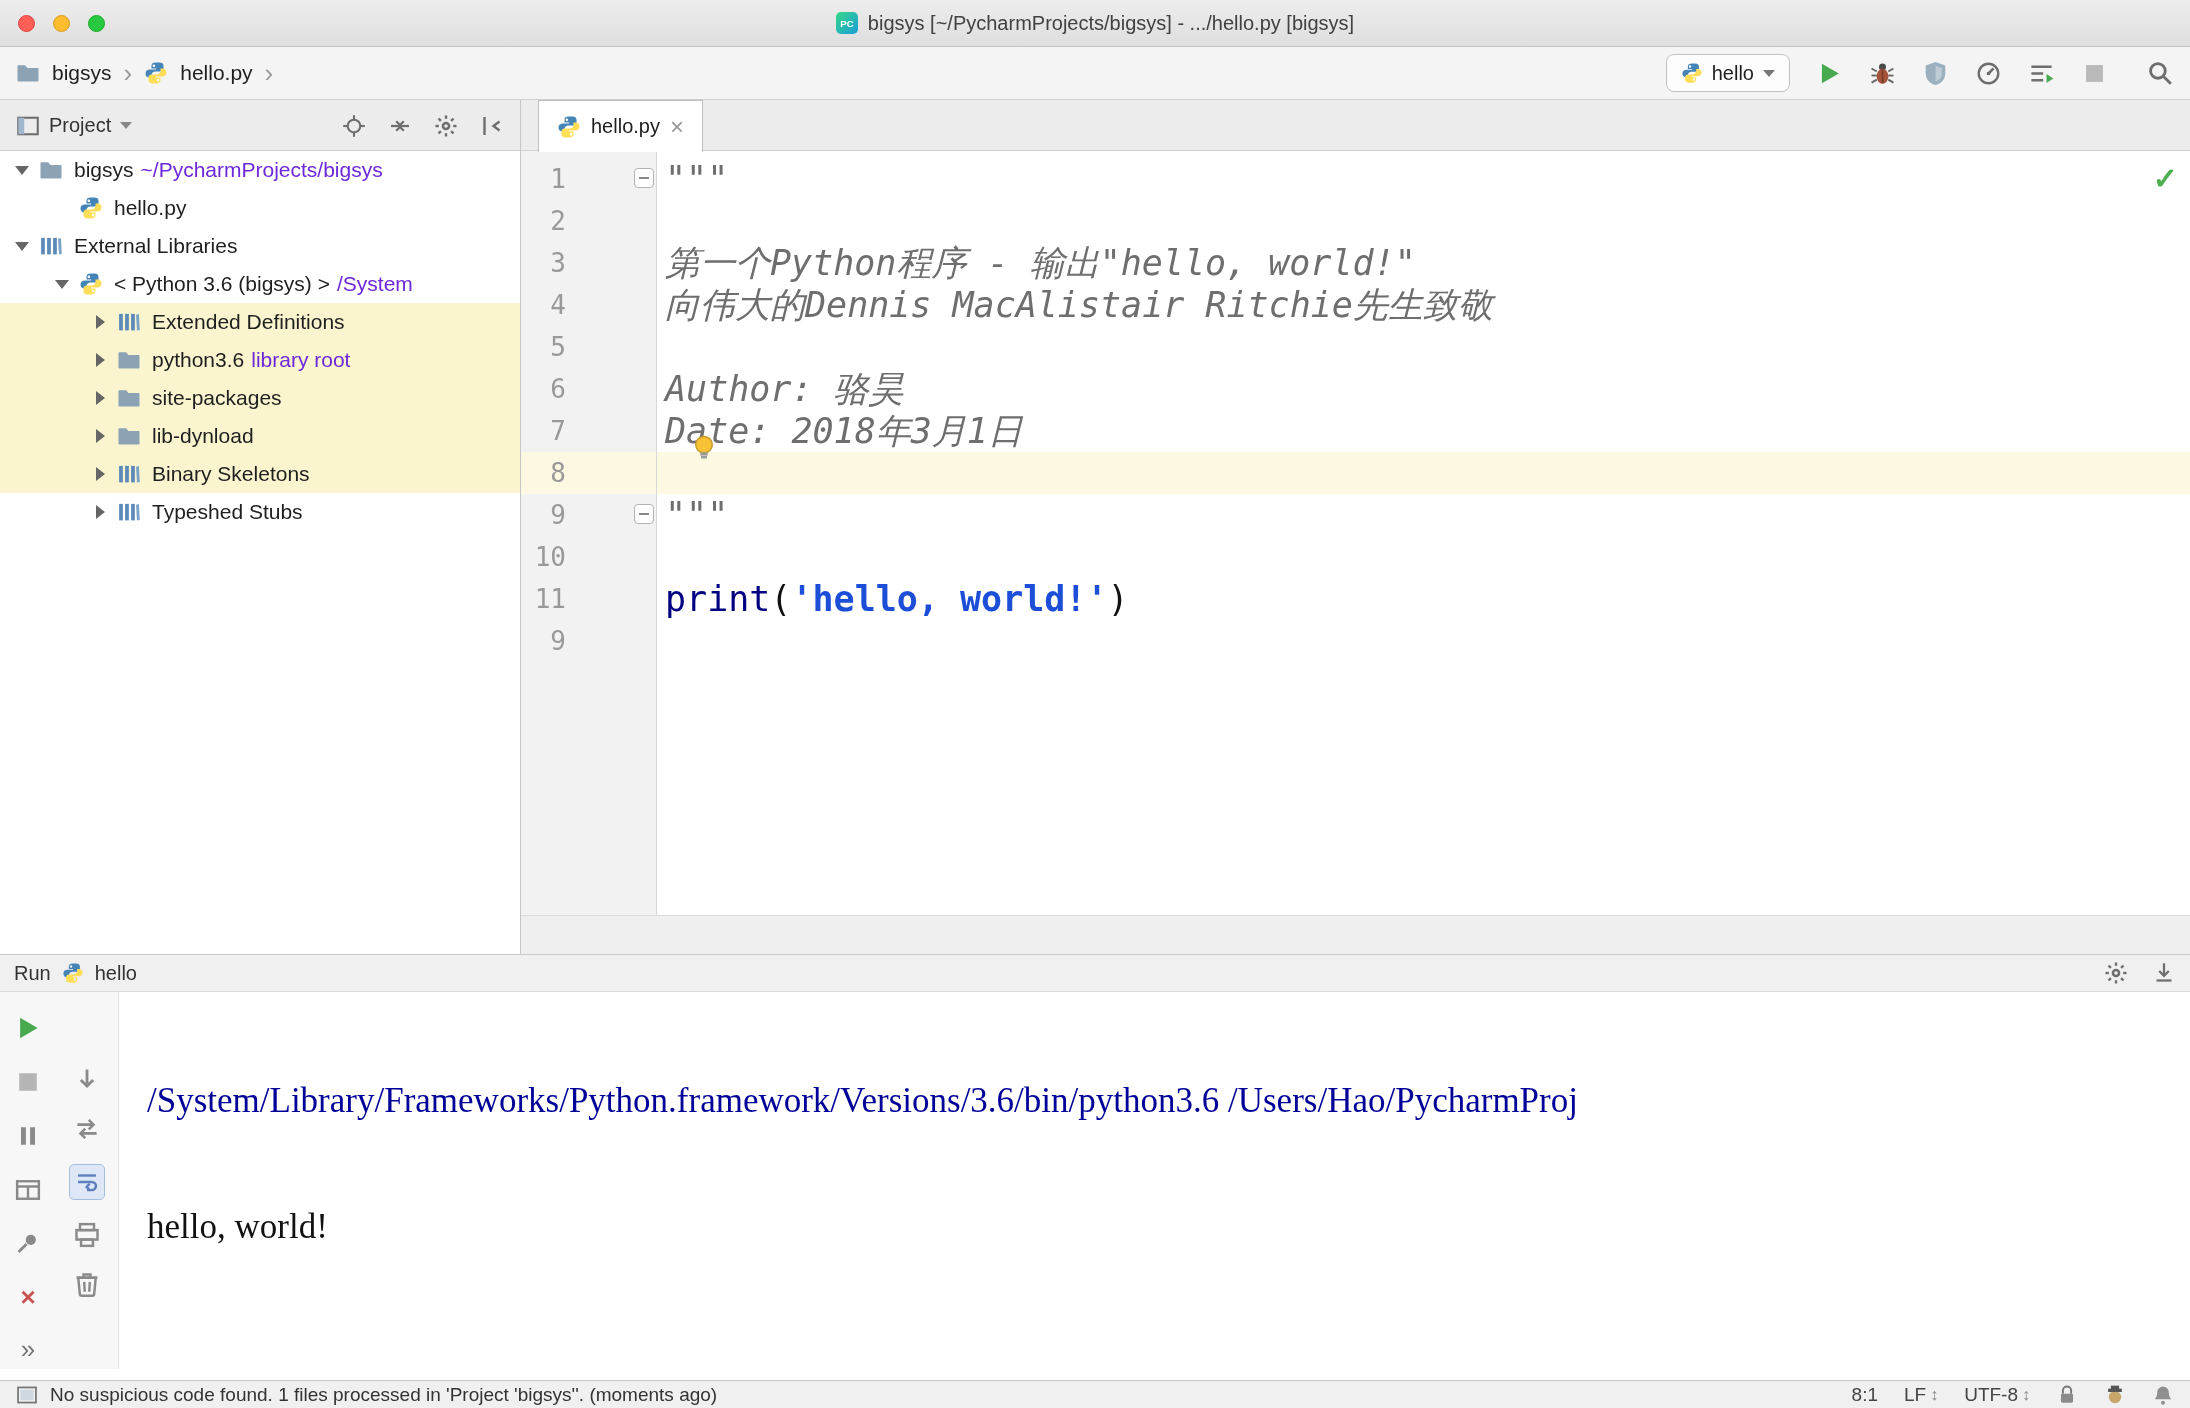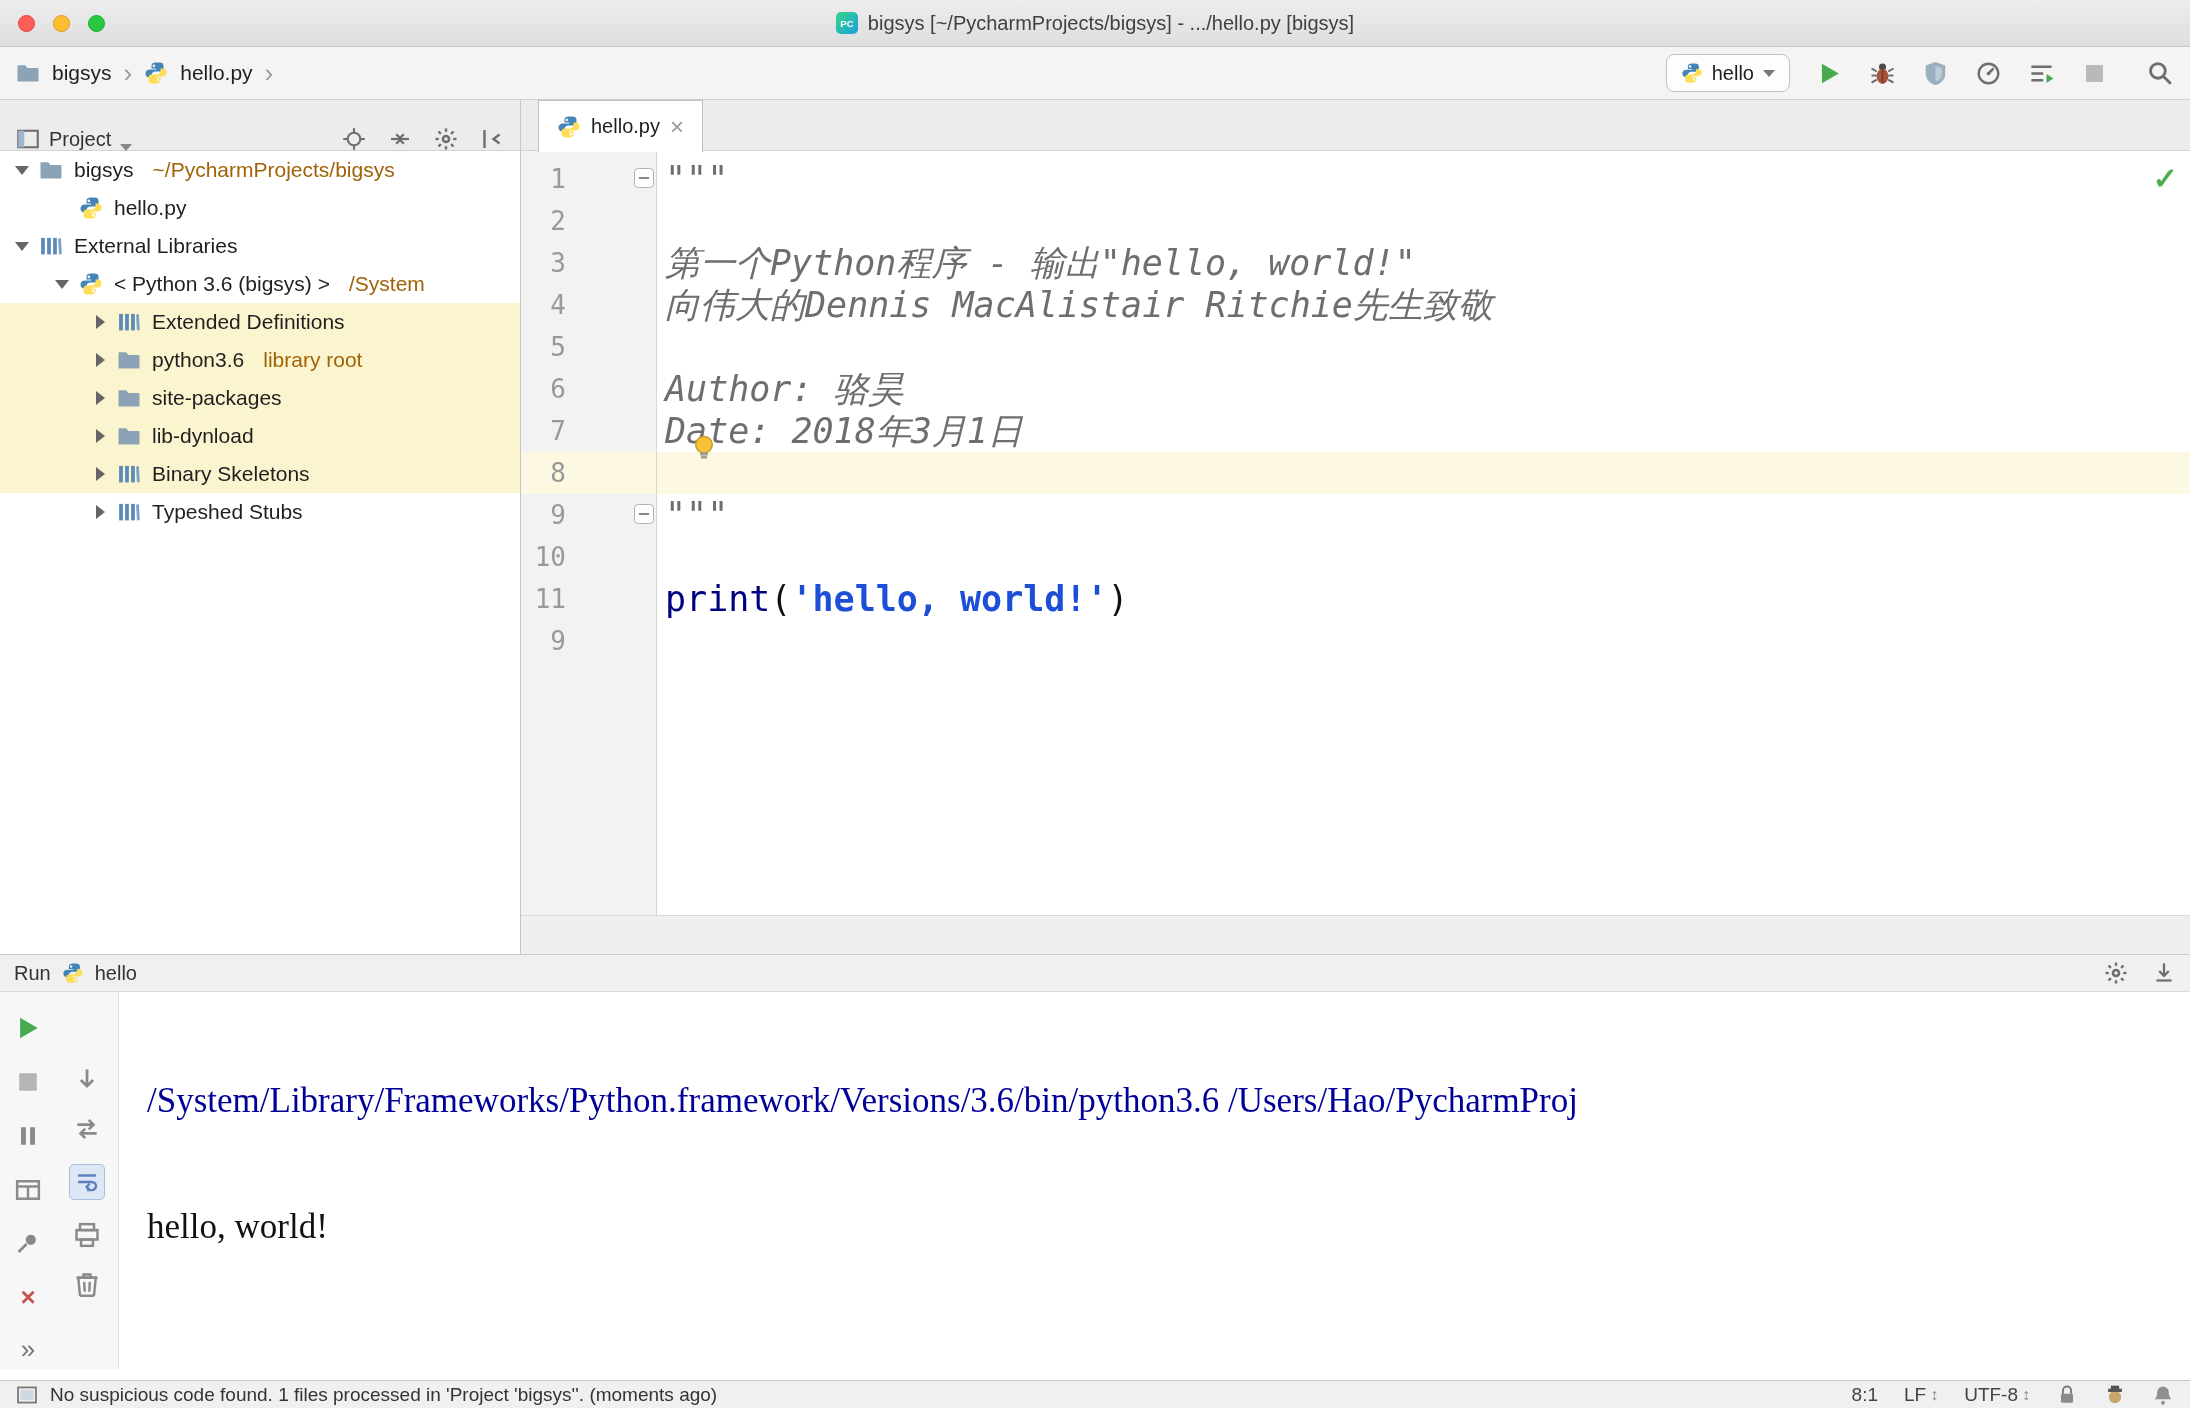--- a/index.html
+++ b/index.html
@@ -20,34 +20,34 @@
   .navbar{position:absolute;top:47px;left:0;right:0;height:53px;background:#f4f4f4;border-bottom:1px solid #cfcfcf;display:flex;align-items:center;padding:0 16px}
   .crumbs{display:flex;align-items:center;gap:12px;font-size:21px}
   .crumb-b{font-weight:normal}
   .csep{color:#9a9a9a;font-size:26px;line-height:1}
   .nav-right{margin-left:auto;display:flex;align-items:center;gap:26px}
   .runconfig{display:flex;align-items:center;gap:9px;background:#fdfdfd;border:1px solid #c2c2c2;border-radius:8px;height:38px;padding:0 14px;font-size:20px;cursor:default}
   .tri-s{width:0;height:0;border-left:6px solid transparent;border-right:6px solid transparent;border-top:7px solid #777}
 
   
   .topstrip{position:absolute;top:100px;left:0;right:0;height:51px;background:#ececec;border-bottom:1px solid #d2d2d2}
-  .phead{position:absolute;top:100px;left:0;width:520px;height:51px;display:flex;align-items:flex-end;gap:9px;padding:0 16px;font-size:20px;color:#333;z-index:2}
+  .phead{position:absolute;top:100px;left:0;width:520px;height:51px;display:flex;align-items:center;gap:9px;padding:0 16px;font-size:20px;color:#333;z-index:2}
   .phead-icons{margin-left:auto;display:flex;align-items:center;gap:22px}
   .vsplit{position:absolute;left:520px;top:100px;width:1px;height:854px;background:#c6c6c6;z-index:4}
   .tab{position:absolute;top:100px;left:538px;height:52px;z-index:3;background:#fff;border:1px solid #bfbfbf;border-bottom:none;display:flex;align-items:center;gap:10px;padding:0 18px;font-size:20px}
   .tabclose{color:#9b9b9b;font-size:24px;line-height:1}
 
   
   .ptree{position:absolute;top:151px;left:0;width:520px;height:803px;background:#fff;overflow:hidden;z-index:1}
   .trow{display:flex;align-items:center;height:38px;font-size:21px;white-space:nowrap;overflow:hidden}
   .trow.hl{background:#faf4cf}
   .tarrow{width:28px;flex:0 0 28px;display:flex;justify-content:center;align-items:center}
   .ticon{width:30px;flex:0 0 30px;display:flex;justify-content:center;align-items:center;margin-right:8px}
   .lvl0{padding-left:8px}.lvl1{padding-left:48px}.lvl2{padding-left:86px}
-  .sec{color:#a16207;margin-left:19px}
+  .sec{color:#6d28d9;margin-left:7px}
   .tri-d{width:0;height:0;border-left:7px solid transparent;border-right:7px solid transparent;border-top:9px solid #666}
   .tri-r{width:0;height:0;border-top:7px solid transparent;border-bottom:7px solid transparent;border-left:9px solid #666}
 
   
   .editor{position:absolute;left:521px;top:151px;width:1669px;height:764px;background:#fff;overflow:hidden}
   .gutterbg{position:absolute;left:0;top:0;bottom:0;width:135px;background:#f2f2f2;z-index:0}
   .gutline{position:absolute;left:135px;top:0;bottom:0;width:1px;background:#d8d8d8;z-index:2}
   .elines{position:relative;z-index:1;padding-top:7px}
   .eline{display:flex;height:42px;line-height:42px}
   .eline.cur{background:#fcf8e1}

